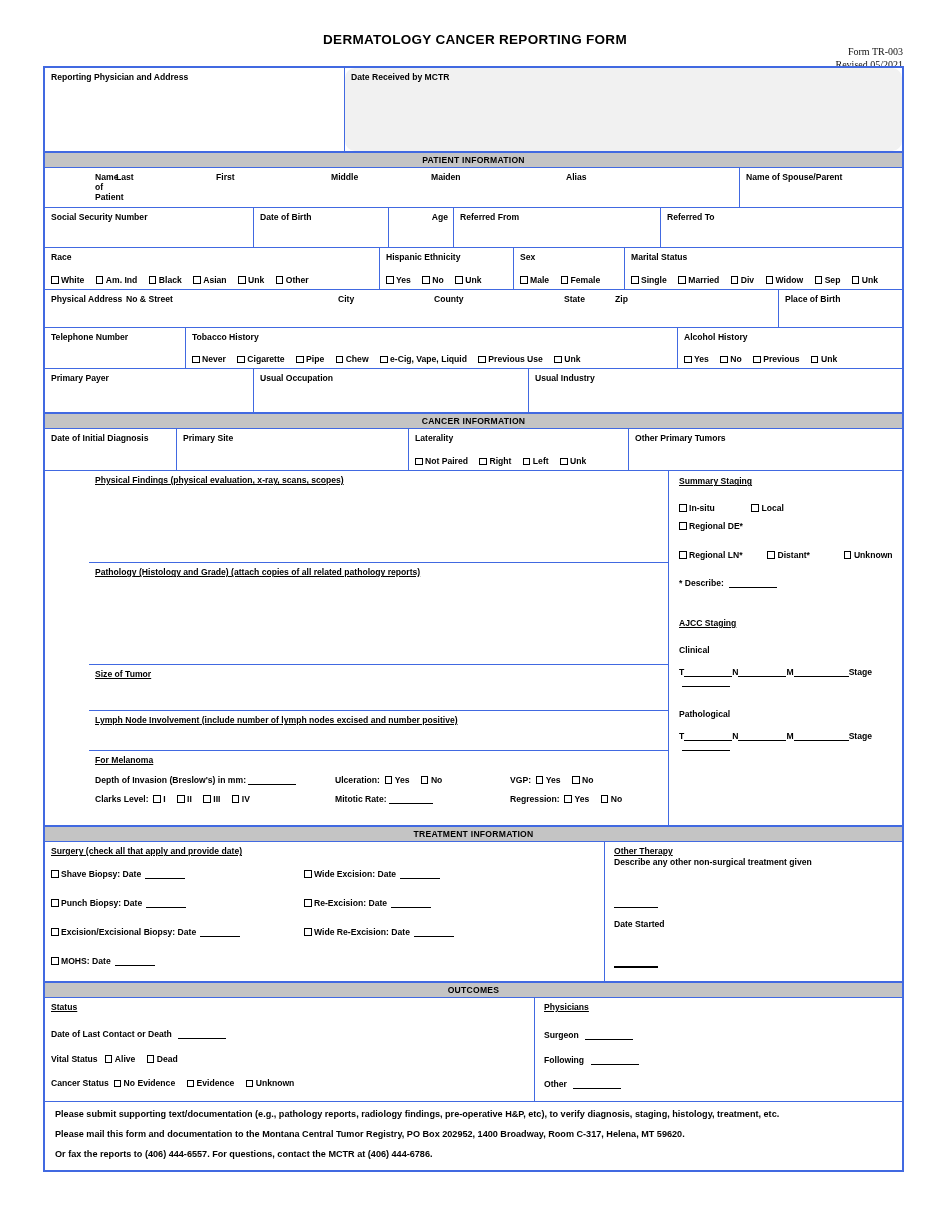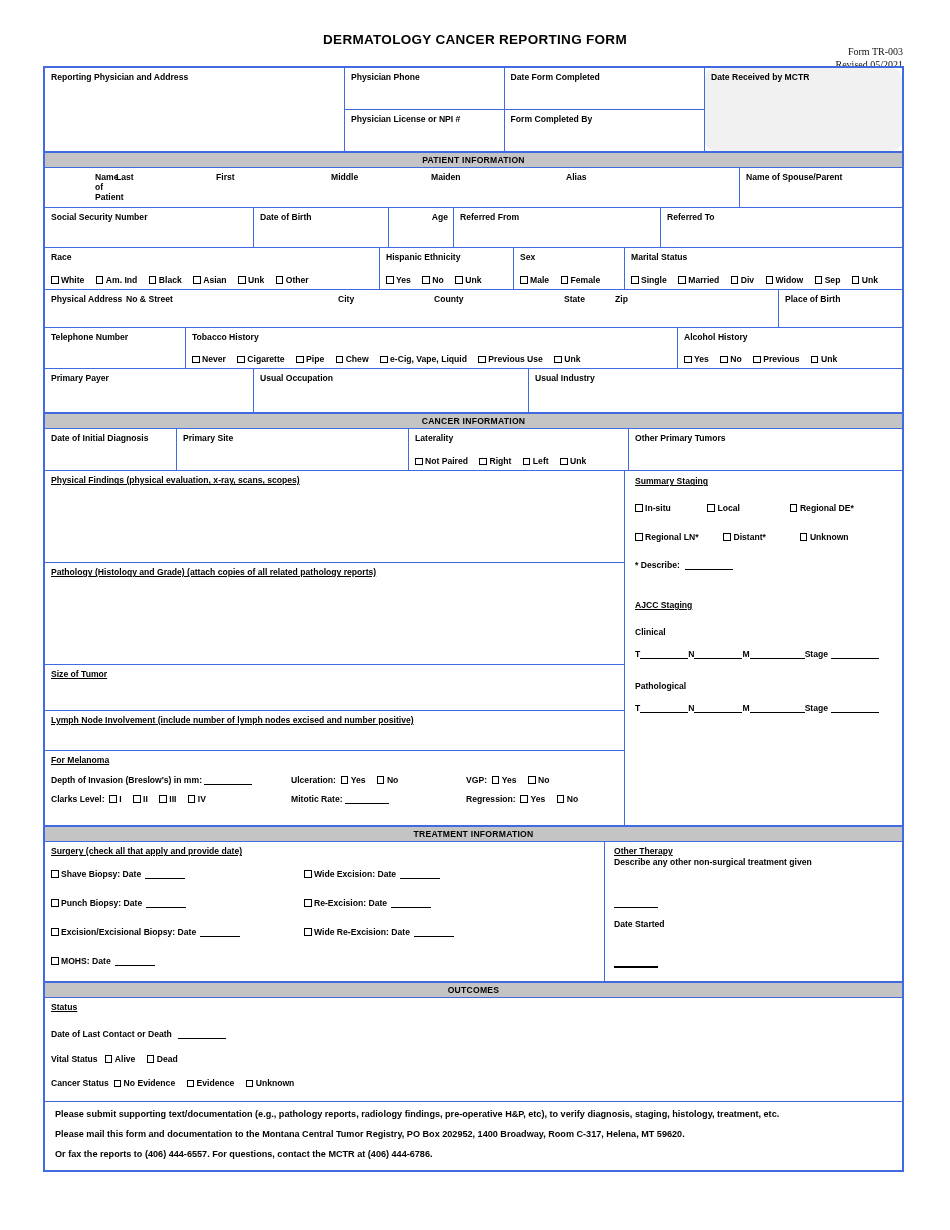--- a/index.html
+++ b/index.html
@@ -123,38 +123,20 @@
     <div>Form TR-003</div>
     <div>Revised 05/2021</div>
   </div>
 
   <div class="form">
 
     <div class="row" style="min-height:84px;">
       <div class="cell hdr-left">
         <div class="lbl">Reporting Physician and Address</div>
       </div>
-      <div class="hdr-stack">
-        <div class="srow">
-          <div class="cell hdr-mid">
-            <div class="lbl">Physician Phone</div>
-          </div>
-          <div class="cell hdr-mid2" style="border-right:none;">
-            <div class="lbl">Date Form Completed</div>
-          </div>
-        </div>
-        <div class="srow">
-          <div class="cell hdr-mid">
-            <div class="lbl">Physician License or NPI #</div>
-          </div>
-          <div class="cell hdr-mid2" style="border-right:none;">
-            <div class="lbl">Form Completed By</div>
-          </div>
-        </div>
-      </div>
       <div class="cell hdr-right">
         <div class="lbl">Date Received by MCTR</div>
       </div>
     </div>
 
     <div class="secbar">PATIENT INFORMATION</div>
 
     <div class="row" style="min-height:40px;">
       <div class="cell" style="flex:1;">
         <div class="nameline">
@@ -301,21 +283,21 @@
           <span class="opt"><span class="cb"></span><span>Left</span></span>
           <span class="opt" style="margin-right:0;"><span class="cb"></span><span>Unk</span></span>
         </div>
       </div>
       <div class="cell" style="flex:1;border-right:none;">
         <div class="lbl">Other Primary Tumors</div>
       </div>
     </div>
 
     <div class="row">
-      <div style="width:580px;border-right:1.3px solid #4169e1;">
+      <div style="width:580px;border-right:1.3px solid #4169e1;margin-left:44px;">
 
         <div class="cell" style="height:92px;border-right:none;border-bottom:1.3px solid #4169e1;">
           <div class="lbl u">Physical Findings (physical evaluation, x-ray, scans, scopes)</div>
         </div>
 
         <div class="cell" style="height:102px;border-right:none;border-bottom:1.3px solid #4169e1;">
           <div class="lbl u">Pathology (Histology and Grade) (attach copies of all related pathology reports)</div>
         </div>
 
         <div class="cell" style="height:46px;border-right:none;border-bottom:1.3px solid #4169e1;">
@@ -450,20 +432,35 @@
           <span class="opt"><span class="cb"></span><span>Dead</span></span>
         </div>
 
         <div class="lbl" style="margin-top:14px;">
           <span>Cancer Status</span>&nbsp;
           <span class="opt"><span class="cb"></span><span>No Evidence</span></span>
           <span class="opt"><span class="cb"></span><span>Evidence</span></span>
           <span class="opt"><span class="cb"></span><span>Unknown</span></span>
         </div>
       </div>
+      <div class="cell" style="flex:1;border-right:none;padding-left:9px;">
+        <div class="lbl u">Physicians</div>
+        <div class="lbl" style="margin-top:17px;">
+          <span>Surgeon</span>
+          <span class="rule" style="width:48px;margin-left:4px;"></span>
+        </div>
+        <div class="lbl" style="margin-top:14px;">
+          <span>Following</span>
+          <span class="rule" style="width:48px;margin-left:4px;"></span>
+        </div>
+        <div class="lbl" style="margin-top:14px;">
+          <span>Other</span>
+          <span class="rule" style="width:48px;margin-left:4px;"></span>
+        </div>
+      </div>
     </div>
 
     <div class="row">
       <div class="foot" style="width:100%;">
         <p>Please submit supporting text/documentation (e.g., pathology reports, radiology findings, pre-operative H&amp;P, etc), to verify diagnosis, staging, histology, treatment, etc.</p>
         <p>Please mail this form and documentation to the Montana Central Tumor Registry, PO Box 202952, 1400 Broadway, Room C-317, Helena, MT  59620.</p>
         <p>Or fax the reports to (406) 444-6557.  For questions, contact the MCTR at (406) 444-6786.</p>
       </div>
     </div>
 

